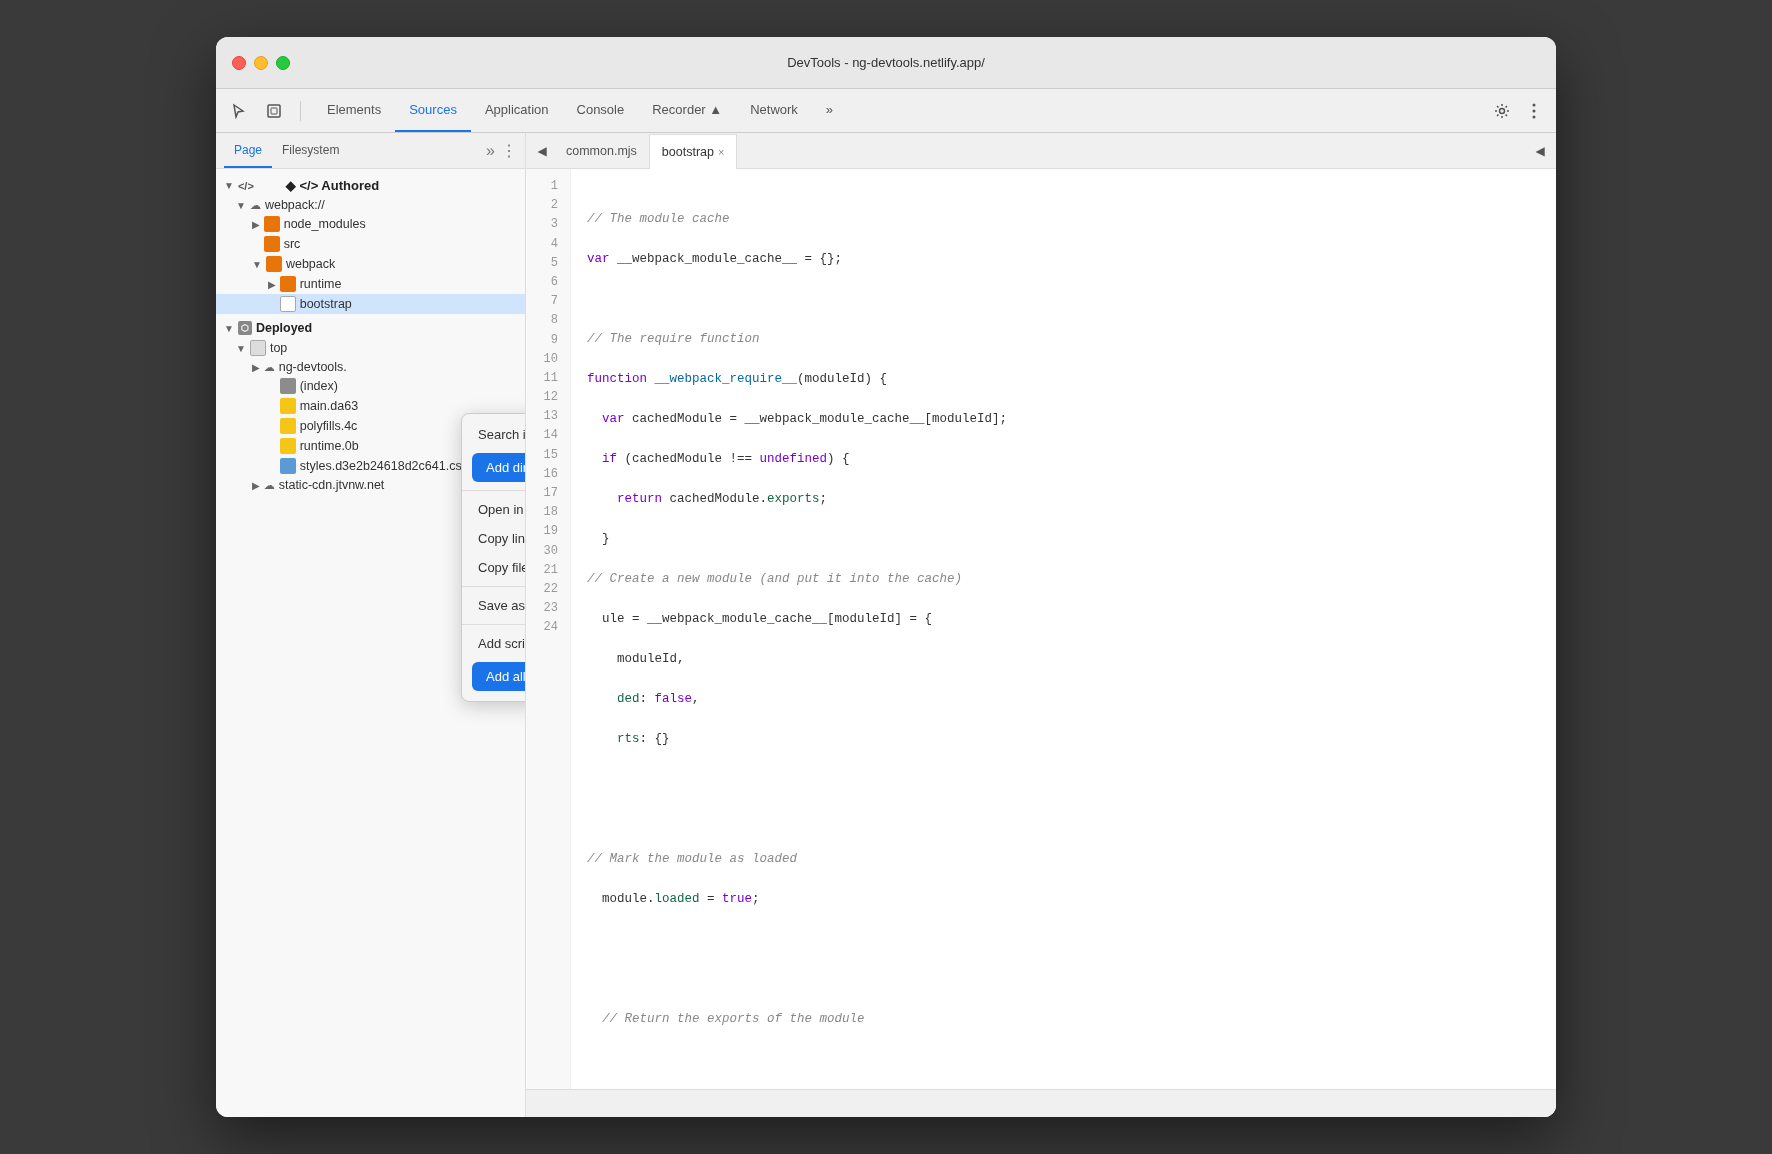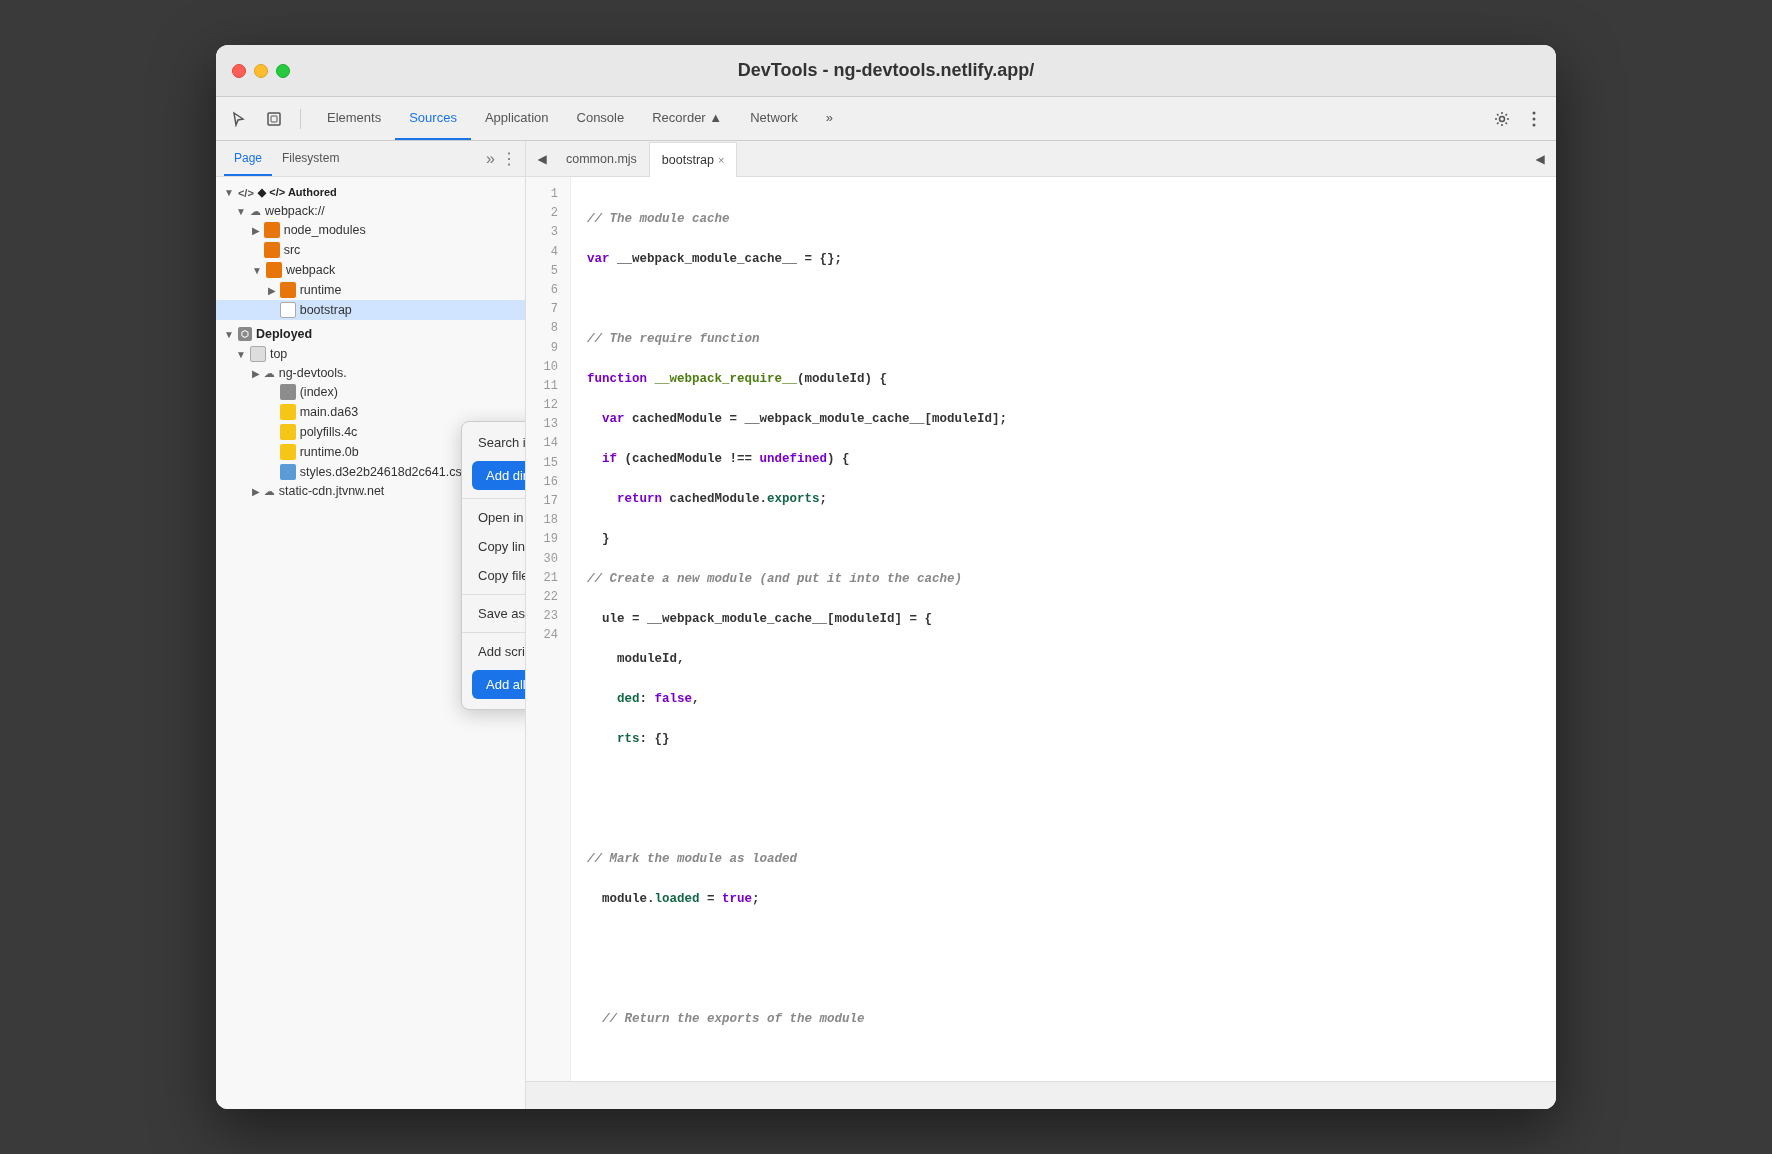--- a/index.html
+++ b/index.html
@@ -36,22 +36,22 @@
     .traffic-light {
       width: 14px;
       height: 14px;
       border-radius: 50%;
       cursor: pointer;
     }
     .tl-close { background: #ff5f56; border: 1px solid #e0443e; }
     .tl-min { background: #ffbd2e; border: 1px solid #dea123; }
     .tl-max { background: #27c93f; border: 1px solid #1aab29; }
     .titlebar-title {
-      font-size: 18px;
-      font-weight: 700;
+      font-size: 13px;
+      font-weight: 400;
       color: #333;
     }
     .toolbar {
       background: #f0f0f0;
       border-bottom: 1px solid #ccc;
       display: flex;
       align-items: center;
       height: 44px;
       padding: 0 8px;
       gap: 8px;
@@ -273,33 +273,32 @@
       user-select: none;
       min-width: 45px;
     }
     .line-num {
       display: block;
       font-size: 12px;
       line-height: 1.6;
     }
     .code-content {
       flex: 1;
-      padding: 12px 16px;
+      padding: 20px 16px;
       overflow: auto;
       white-space: pre;
       color: #333;
-      font-weight: bold;
     }
     .code-line {
       display: block;
       line-height: 1.6;
     }
     .kw { color: #7700cc; }
     .cm { color: #888; font-style: italic; }
-    .fn { color: #4d7c0f; }
+    .fn { color: #0369a1; }
     .prop { color: #116644; }
     .status-bar {
       background: #f0f0f0;
       border-top: 1px solid #ddd;
       height: 28px;
       display: flex;
       align-items: center;
       padding: 0 12px;
       font-size: 11.5px;
       color: #555;
@@ -441,21 +440,21 @@
           <div class="sidebar-dots">
             <span>⋮</span>
           </div>
         </div>
 
         <div class="file-tree">
 
           <div class="tree-section-label">
             <span class="chevron">▼</span>
             <span style="font-size:11px;margin-right:4px;color:#555;">&lt;/&gt;</span>
-            <span style="font-size:11px;font-weight:600;color:#222;">◆ &lt;/&gt; Authored</span>
+            <span style="font-size:13px;font-weight:600;color:#222;margin-left:28px;">◆ &lt;/&gt; Authored</span>
           </div>
 
           <div class="tree-item indent1">
             <span class="chevron">▼</span>
             <span style="font-size:11px;margin-right:4px;color:#666;">☁</span>
             <span>webpack://</span>
           </div>
 
           <div class="tree-item indent2">
             <span class="chevron">▶</span>

